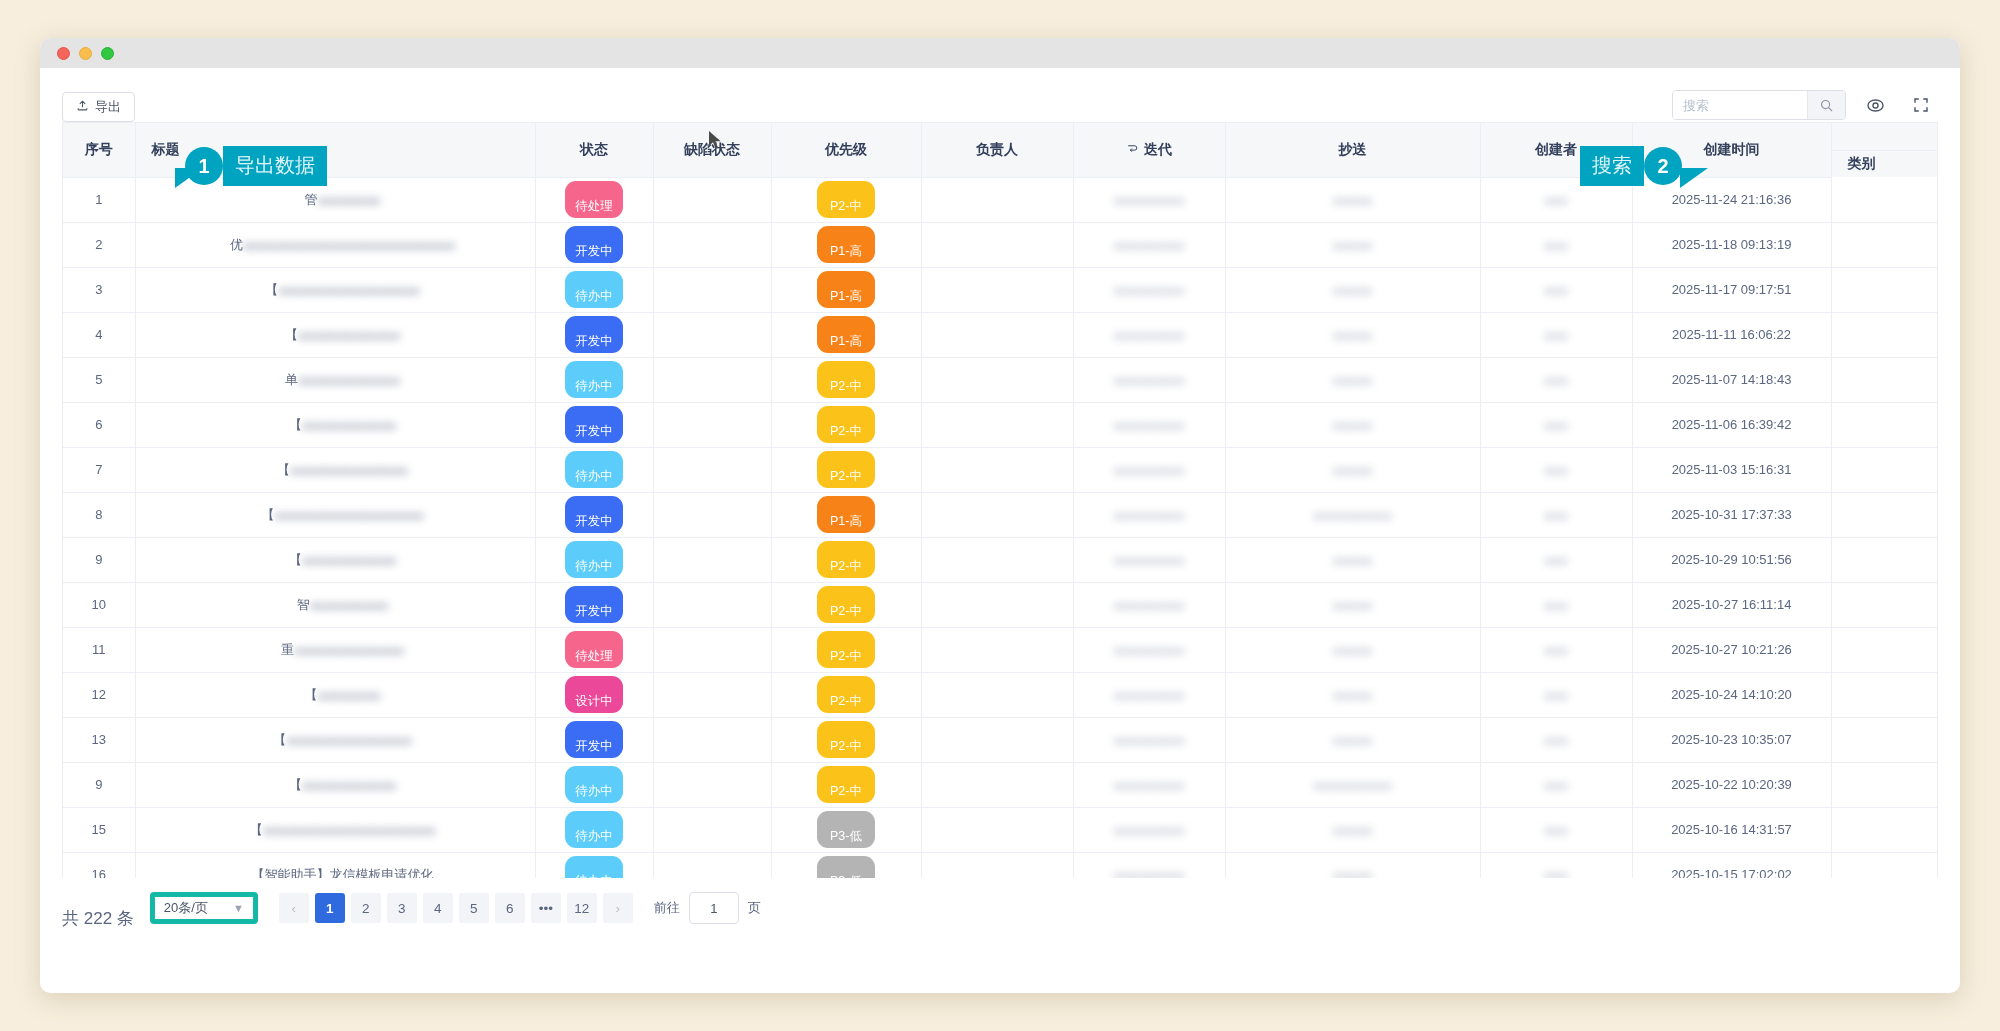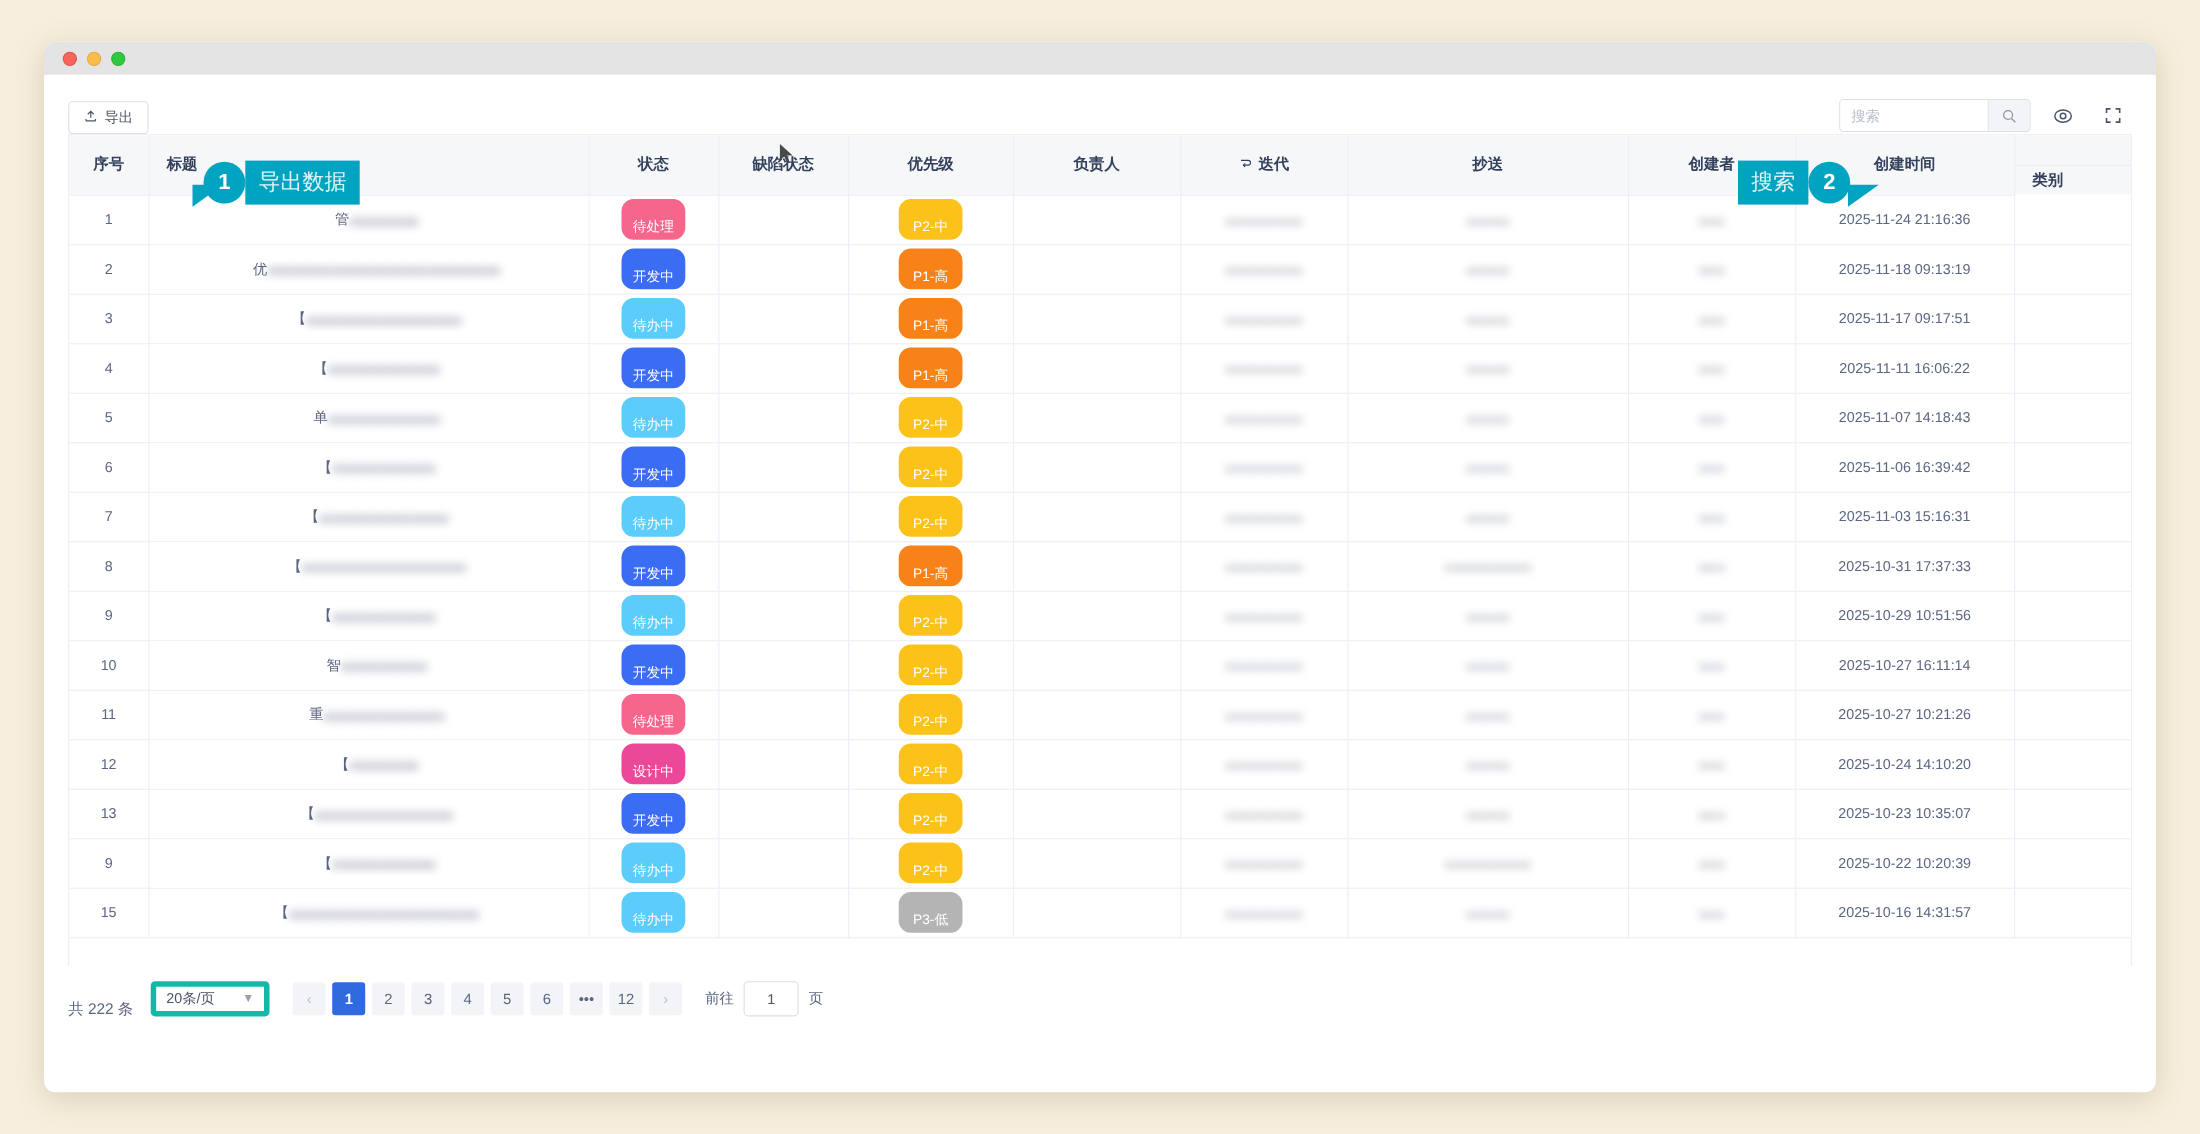--- a/index.html
+++ b/index.html
@@ -197,21 +197,21 @@
 
   
   .pager {
     height: 60px;
     display: flex; align-items: center;
     padding: 0 22px;
     gap: 0;
     font-size: 13px; color: #5b6680;
     background: #fff;
   }
-  .pg-total { margin-right: 16px; font-size: 14px; margin-top: 20px; }
+  .pg-total { margin-right: 16px; font-size: 17px; margin-top: 20px; }
   .pg-select {
     width: 108px; height: 32px;
     border: 5px solid #14b8a6; border-radius: 4px;
     display: flex; align-items: center; justify-content: space-between;
     padding: 0 9px; cursor: pointer; color: #4b5566;
     margin-right: 18px;
   }
   .pg-select .cv { color: #9aa2b2; font-size: 11px; }
   .pg-btn {
     min-width: 30px; height: 30px; margin: 0 3px;
@@ -512,20 +512,33 @@
             <td><span class="tag" style="background: rgb(92, 205, 251);">待办中</span></td>
             <td></td>
             <td><span class="tag" style="background: rgb(180, 180, 180);">P3-低</span></td>
             <td></td>
             <td><span class="blur light">●●●●●●●●●</span></td>
             <td><span class="blur light">●●●●●</span></td>
             <td><span class="blur light">●●●</span></td>
             <td>2025-10-16 14:31:57</td>
             <td></td>
           </tr>
+          <tr>
+            <td>16</td>
+            <td class="title-cell"><span>【智能助手】龙信模板申请优化</span></td>
+            <td><span class="tag" style="background: rgb(92, 205, 251);">待办中</span></td>
+            <td></td>
+            <td><span class="tag" style="background: rgb(180, 180, 180);">P3-低</span></td>
+            <td></td>
+            <td><span class="blur light">●●●●●●●●●</span></td>
+            <td><span class="blur light">●●●●●</span></td>
+            <td><span class="blur light">●●●</span></td>
+            <td>2025-10-15 17:02:02</td>
+            <td></td>
+          </tr>
         </tbody>
     </table>
   </div>
 
   <div class="pager">
     <span class="pg-total">共 222 条</span>
     <div class="pg-select">
       <span>20条/页</span>
       <span class="cv">▼</span>
     </div>

